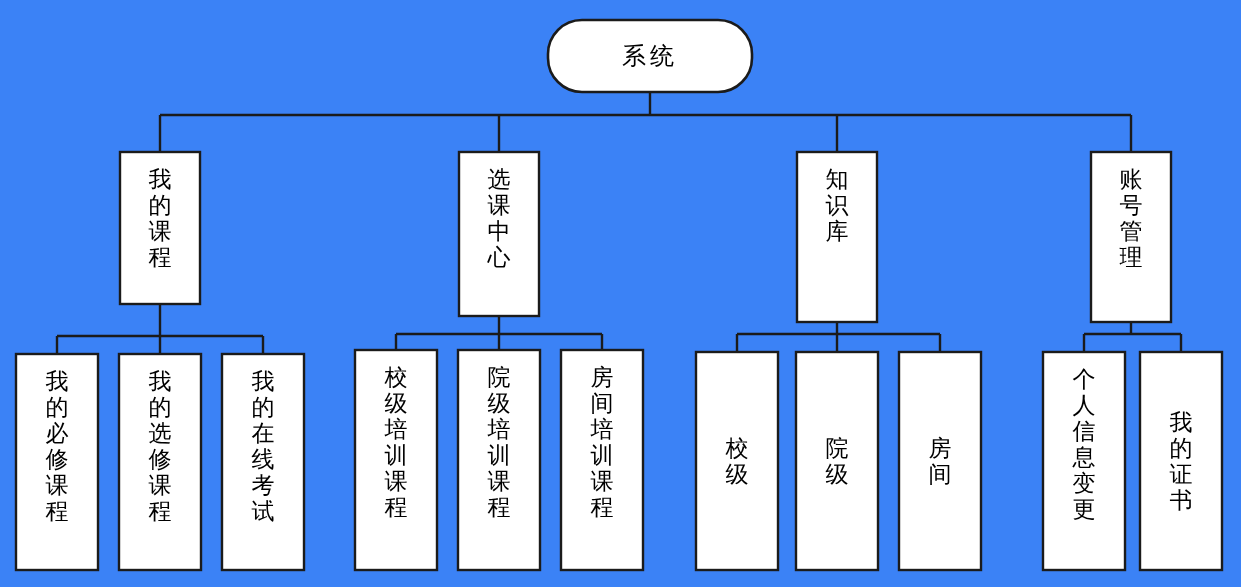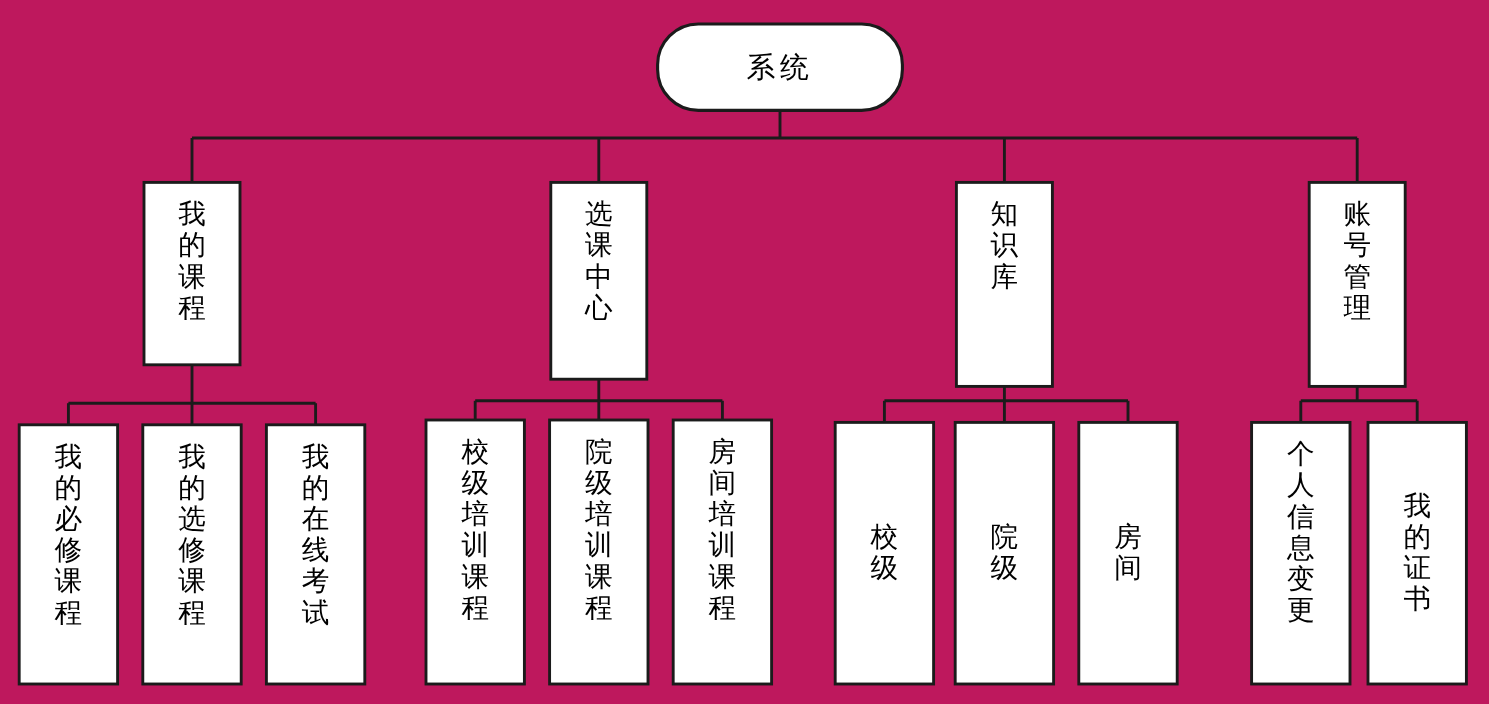--- a/index.html
+++ b/index.html
@@ -8,21 +8,21 @@
     padding: 0;
     background: #ffffff;
   }
   body {
     font-family: "DejaVu Serif", "Liberation Serif", serif;
   }
   #diagram-root {
     position: relative;
     width: 1241px;
     height: 587px;
-    background: #be185d;
+    background: #3b82f6;
     overflow: hidden;
   }
   svg.diagram-canvas {
     position: absolute;
     left: 0;
     top: 0;
     width: 1241px;
     height: 587px;
     display: block;
   }

